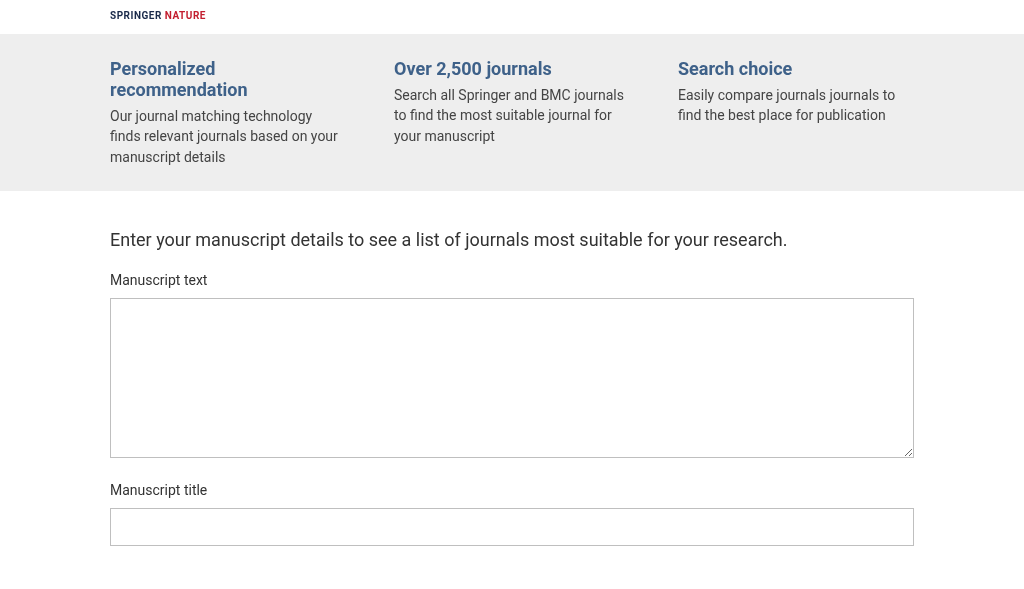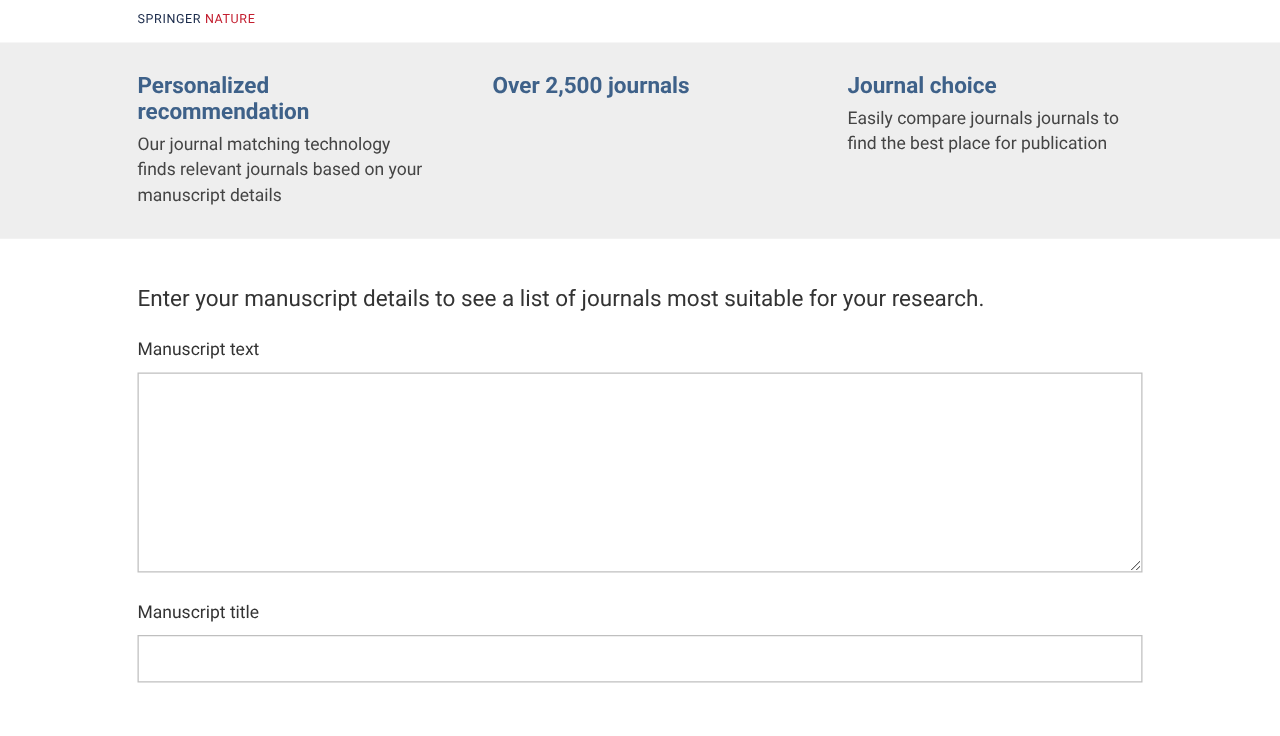--- a/index.html
+++ b/index.html
@@ -15,21 +15,21 @@
   .container {
     max-width: 804px;
     margin: 0 auto;
   }
   .header {
     padding: 10px 0 13px 0;
   }
   .brand-logo {
     font-size: 10px;
     letter-spacing: 0.5px;
-    font-weight: 400;
+    font-weight: 700;
   }
   .brand-springer {
     color: #1a2a4a;
   }
   .brand-nature {
     color: #c31e2f;
   }
   .app-title {
     font-size: 25px;
     font-weight: 400;
@@ -110,23 +110,24 @@
 
 <div class="features-band">
   <div class="container">
     <div class="features-row">
       <div class="feature-col">
         <div class="feature-title">Personalized recommendation</div>
         <div class="feature-text">Our journal matching technology finds relevant journals based on your manuscript details</div>
       </div>
       <div class="feature-col">
         <div class="feature-title">Over 2,500 journals</div>
+        <div class="feature-text">Search all Springer and BMC journals to find the most suitable journal for your manuscript</div>
       </div>
       <div class="feature-col">
-        <div class="feature-title">Journal choice</div>
+        <div class="feature-title">Search choice</div>
         <div class="feature-text">Easily compare journals journals to find the best place for publication</div>
       </div>
     </div>
   </div>
 </div>
 
 <div class="form-section">
   <div class="container">
     <div class="intro-text">Enter your manuscript details to see a list of journals most suitable for your research.</div>
 

